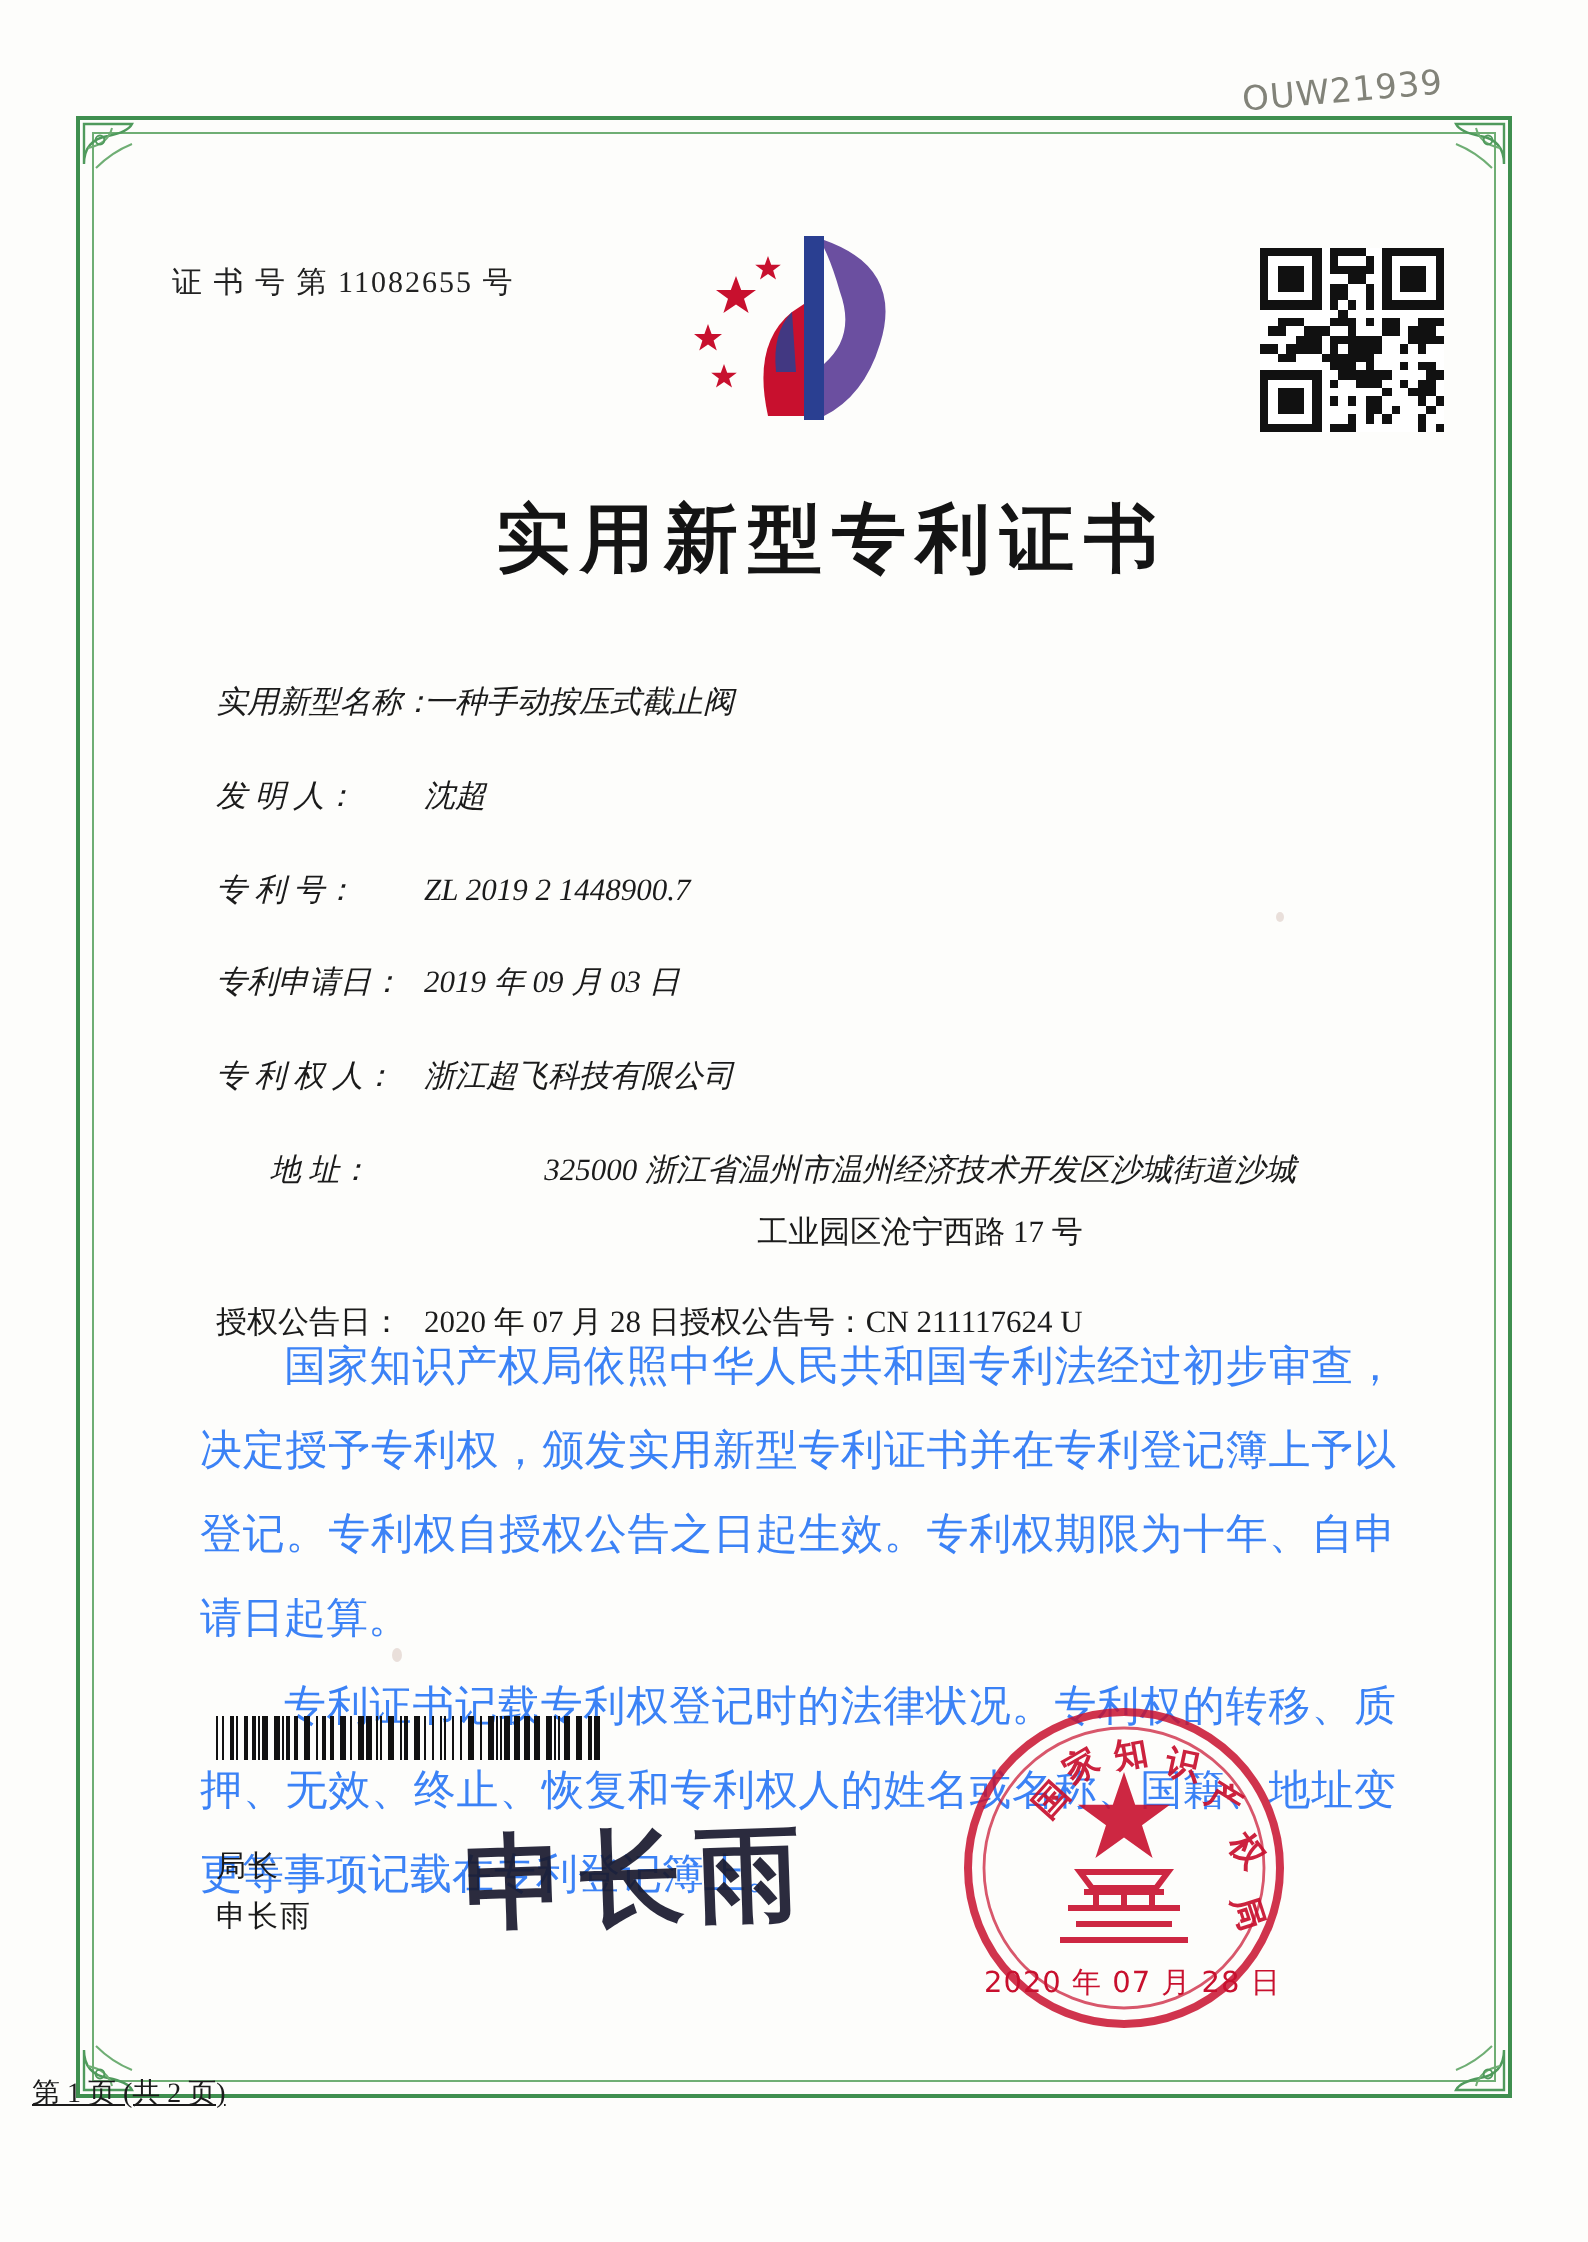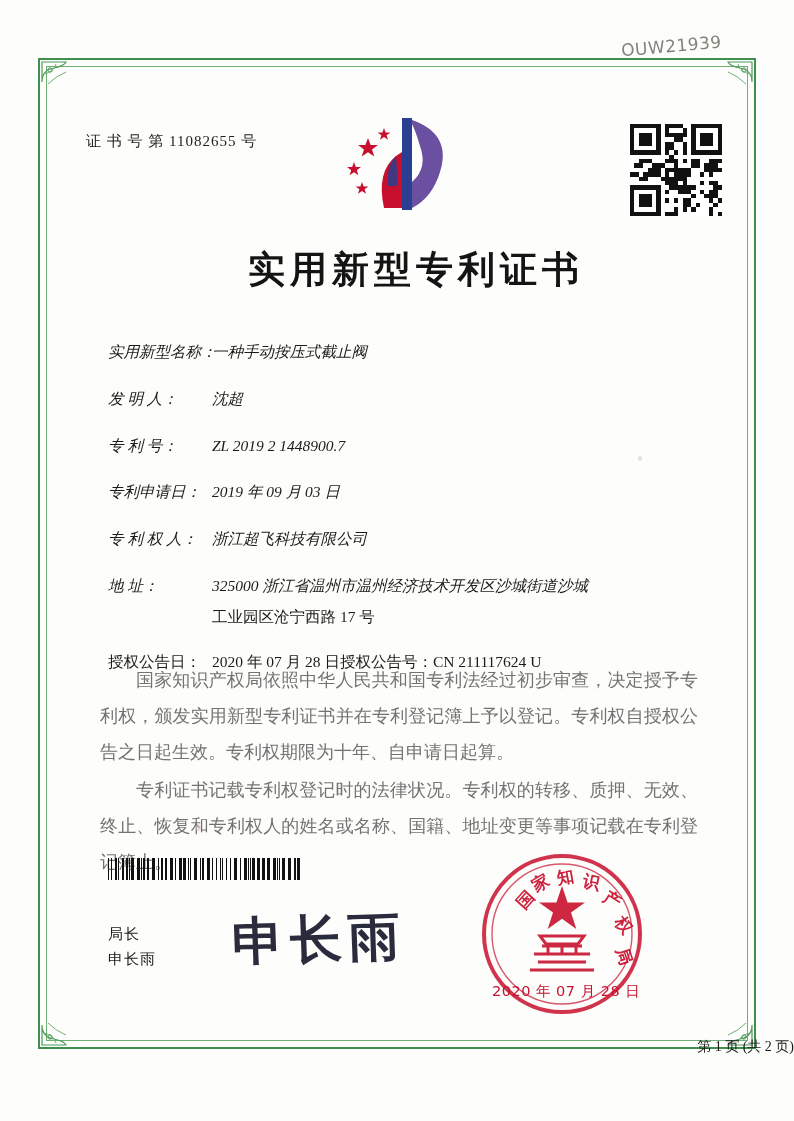--- a/index.html
+++ b/index.html
@@ -126,43 +126,44 @@
   }
   .field .lab {
     width: 104px;
     flex: 0 0 104px;
     letter-spacing: 0px;
     white-space: nowrap;
   }
   .field .val {
     flex: 1;
   }
-  .field.addr { margin-bottom: 6px; }
+  .field.addr { margin-bottom: 6px; text-align: center; }
   .addr-cont {
     margin-left: 104px;
     margin-bottom: 20px;
+    text-align: center;
   }
   .inline-row {
     display: flex;
     align-items: baseline;
     margin-bottom: 16px;
   }
   .inline-row .lab { width: 104px; flex: 0 0 104px; }
   .inline-row .seg2 { }
 
   
   .body-text {
     position: absolute;
     left: 100px;
     right: 96px;
     top: 662px;
-    font-size: 18px;
+    font-size: 21px;
     line-height: 2.0;
     text-align: justify;
-    color: #737373;
+    color: #3b82f6;
   }
   .body-text p {
     margin: 0 0 2px 0;
     text-indent: 2em;
   }
 
   
   .barcode {
     position: absolute;
     left: 108px;
@@ -210,25 +211,26 @@
     top: 982px;
     font-size: 14.5px;
     color: #c8102e;
     letter-spacing: .5px;
     font-family: "DejaVu Sans", sans-serif;
   }
 
   
   .page-num {
     position: absolute;
-    left: 0; right: 0;
+    left: 16px; right: 0;
     top: 1038px;
-    text-align: right;
+    text-align: left;
     font-size: 14px;
     color: #1b1b1b;
+    text-decoration: underline;
   }
   .footer-note {
     position: absolute;
     left: 0; right: 0;
     top: 1083px;
     text-align: center;
     font-size: 14px;
     color: #1b1b1b;
     letter-spacing: 1px;
   }

